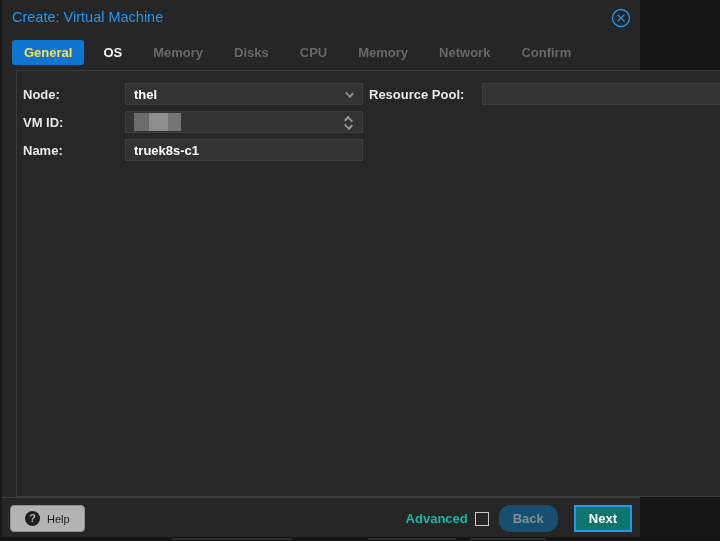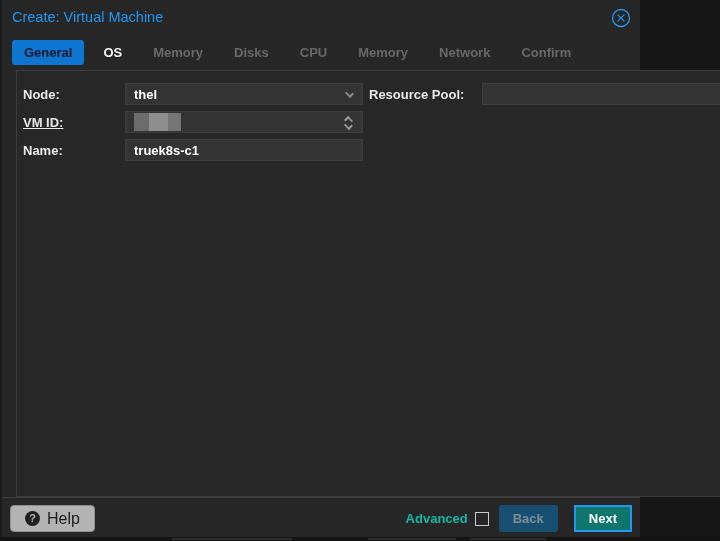--- a/index.html
+++ b/index.html
@@ -14,21 +14,21 @@
   .title { position:absolute; left:10px; top:9px; font-size:14.5px;
            color:#2196f3; font-weight:400; }
   .close-btn { position:absolute; right:9px; top:8px; width:20px; height:20px;
                cursor:pointer; }
 
   
   .tabbar { position:absolute; left:10px; top:39px; height:27px;
             display:flex; align-items:center; }
   .tab { font-size:13px; font-weight:700; padding:5px 12px; margin-right:7px;
          border-radius:3px; color:#686868; }
-  .tab.selected { background:#0e76d1; color:#0f172a;text-align:center; }
+  .tab.selected { background:#0e76d1; color:#fde047;text-align:center; }
   .tab.enabled { color:#f5f5f5; }
 
   
   .panel { position:absolute; left:6px; top:70px; width:707px; height:427px;
            background:#272727; border:1px solid #3c3c3c;margin-left:8px; }
   .form-row { position:absolute; height:22px; display:flex; align-items:center; }
   .form-label { font-size:13px; font-weight:600; color:#e8e8e8; }
   .field { position:relative; height:22px; background:#333333;
            border:1px solid #3d3d3d; display:flex; align-items:center;
            padding:0 22px 0 8px; color:#ffffff; font-size:13px; font-weight:600; }
@@ -49,27 +49,27 @@
 
   
   .toolbar { position:absolute; left:0; right:0; top:497px; height:40px;
              border-top:1px solid #3c3c3c; background:#262626; }
   .help-btn { position:absolute; left:8px; top:7px; height:27px;
               background:#b3b3b3; border:1px solid #8f8f8f; border-radius:4px;
               display:flex; align-items:center; padding:0 14px; cursor:pointer; }
   .help-q { width:15px; height:15px; border-radius:50%; background:#1f1f1f;
             color:#b3b3b3; font-size:11px; font-weight:700; text-align:center;
             line-height:15px; margin-right:7px; }
-  .help-label { font-size:16px; color:#1c1c1c; font-weight:400; }
+  .help-label { font-size:11px; color:#1c1c1c; font-weight:400; }
   .right-controls { position:absolute; right:8px; top:7px; height:27px;
                     display:flex; align-items:center; }
   .advanced-label { font-size:13px; font-weight:700; color:#14b8a6; margin-right:7px; }
   .checkbox { width:14px; height:14px; border:1px solid #c9c9c9; background:transparent;
               margin-right:10px; cursor:pointer; }
-  .btn { font-size:13px; font-weight:700; border-radius:3px; text-align:center;
+  .btn { font-size:13px; font-weight:700; border-radius:11px; text-align:center;
          cursor:pointer; }
   .btn-back { background:#174f70; color:#7e8d98; padding:5px 13px; margin-right:16px;
               border:1px solid #174f70; }
   .btn-next { background:#0f766e; color:#ffffff; padding:4px 13px;
               border:2px solid #2196f3; border-radius:0; }
 
   
   .behind-strip { position:absolute; left:0; right:0; bottom:0; height:4px;
                   background:#131313; }
   .behind-strip i { position:absolute; top:1px; height:2px; background:#2e2e2e; }
@@ -106,21 +106,21 @@
 
     <div class="form-row" style="left:6px; top:12px;">
       <div class="form-label" style="width:102px;">Node:</div>
       <div class="field" style="width:238px;">
         <span>thel</span>
         <i class="chevron"></i>
       </div>
     </div>
 
     <div class="form-row" style="left:6px; top:40px;">
-      <div class="form-label" style="width:102px;text-decoration:underline;">VM ID:</div>
+      <div class="form-label" style="width:102px;">VM ID:</div>
       <div class="field" style="width:238px;">
         <span class="redacted">
           <span class="rd1"></span>
             <span class="rd2"></span>
             <span class="rd3"></span>
         </span>
         <span class="spinner">
           <i class="spin-up"></i>
             <i class="spin-down"></i>
         </span>

